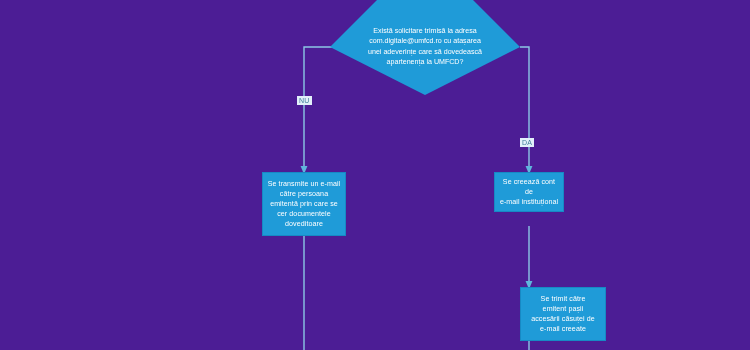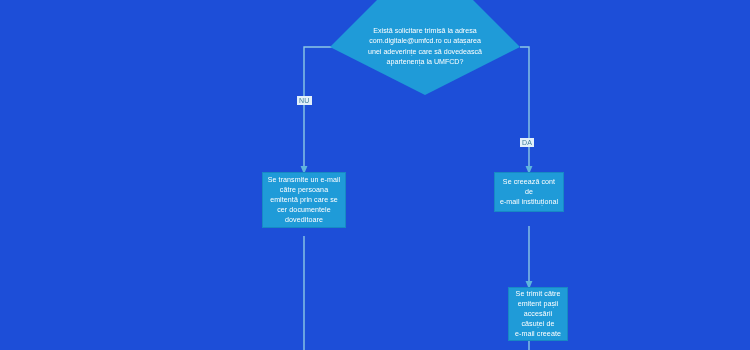--- a/index.html
+++ b/index.html
@@ -10,21 +10,21 @@
     width: 750px;
     height: 350px;
     background: #e2f0fa;
     font-family: "Liberation Sans", sans-serif;
     overflow: hidden;
   }
   #canvas {
     position: relative;
     width: 750px;
     height: 350px;
-    background: #1d4ed8;
+    background: #4c1d95;
   }
   #edges {
     position: absolute;
     left: 0;
     top: 0;
     width: 750px;
     height: 350px;
   }
   .node {
     position: absolute;
@@ -110,33 +110,33 @@
     <div class="dtext" style="top:74px;">Există solicitare trimisă la adresa
 com.digitale@umfcd.ro cu atașarea
 unei adeverințe care să dovedească
 apartenența la UMFCD?</div>
   </div>
 
   <div class="edge-label" style="left:297px; top:96px;">NU</div>
 
   <div class="edge-label" style="left:520px; top:138px;">DA</div>
 
-  <div class="node proc" style="left:262px; top:172px; width:84px; height:56px;">
+  <div class="node proc" style="left:262px; top:172px; width:84px; height:64px;">
     <span class="txt">Se transmite un e-mail
 către persoana
 emitentă prin care se
 cer documentele
 doveditoare</span>
   </div>
 
   <div class="node proc" style="left:494px; top:172px; width:70px; height:40px;">
     <span class="txt">Se creează cont de
 e-mail instituțional</span>
   </div>
 
-  <div class="node proc" style="left:508px; top:287px; width:60px; height:54px;">
+  <div class="node proc" style="left:520px; top:287px; width:86px; height:54px;">
     <span class="txt">Se trimit către
 emitent pașii
 accesării căsuței de
 e-mail creeate</span>
   </div>
 
 </div>
 
 </body></html>

